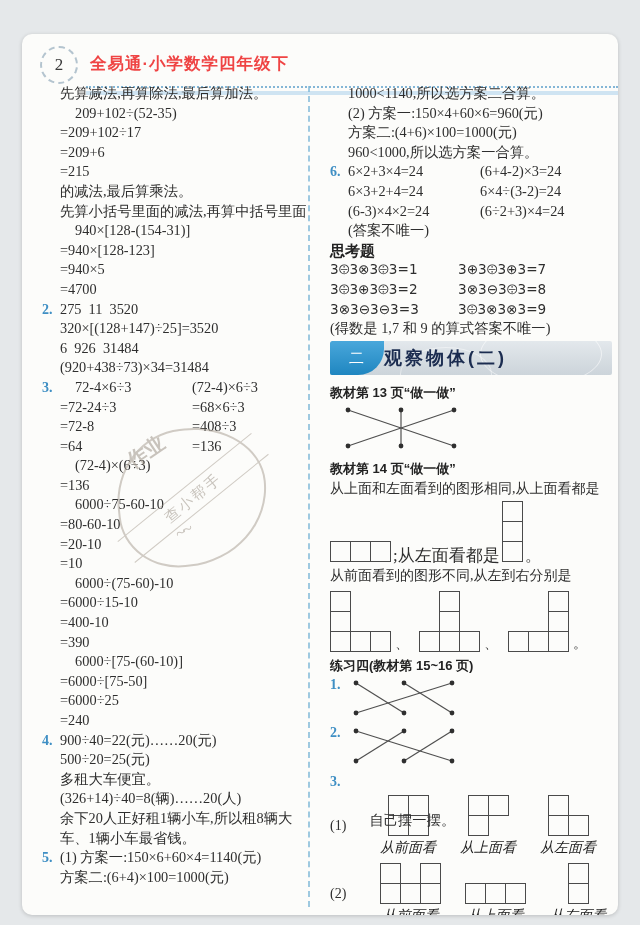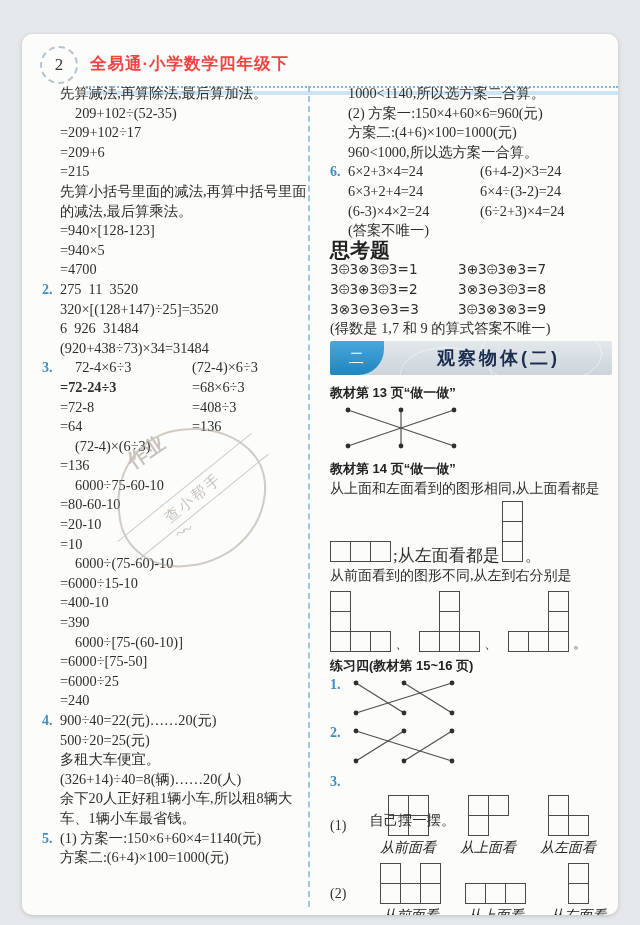--- a/index.html
+++ b/index.html
@@ -13,29 +13,29 @@
   .header-rule .band{margin-top:1px;height:4px;background:#cfe4f2;}
   
   .col-divider{position:absolute;left:286px;top:52px;bottom:8px;border-left:2px dashed #7fb9d8;opacity:.75;}
   .col{position:absolute;top:50px;}
   .col.left{left:20px;width:262px;}
   .col.right{left:308px;width:282px;}
   .line{position:relative;height:19.6px;line-height:19.6px;font-size:14.3px;white-space:pre;}
   .line .num{position:absolute;left:0;top:0;color:#3f8fc4;font-weight:bold;font-size:14px;}
   .line.ind1{padding-left:18px;}
   .line.ind2{padding-left:33px;}
-  .line.bold{font-weight:bold;font-size:20px;color:#222;font-family:"Liberation Sans","DejaVu Sans",sans-serif;}
+  .line.bold{font-weight:bold;font-size:15px;color:#222;font-family:"Liberation Sans","DejaVu Sans",sans-serif;}
   .line.mathline{font-family:"DejaVu Sans",sans-serif;font-size:13.6px;}
   .line .c1{display:inline-block;}
   
   .banner{position:relative;height:34px;margin:2px 0 8px 0;background:linear-gradient(180deg,#e3e8ec,#ccd4da);border-radius:2px;display:flex;overflow:hidden;}
   .banner:after{content:"";position:absolute;right:10px;top:-18px;width:120px;height:60px;border:1.5px solid rgba(255,255,255,.55);border-radius:50%;}
   .banner:before{content:"";position:absolute;left:70px;top:6px;width:90px;height:52px;border:1.5px solid rgba(255,255,255,.45);border-radius:50%;}
   .banner .tab{width:54px;height:100%;background:linear-gradient(180deg,#49a7db,#1f86c0);border-radius:2px 0 26px 0;color:#fff;text-align:center;line-height:34px;font-size:15px;letter-spacing:1px;}
-  .banner .banner-title{flex:1;text-align:right;line-height:34px;font-size:18px;font-weight:bold;color:#1b2c50;letter-spacing:3px;padding-right:52px;font-family:"Liberation Sans","DejaVu Sans",sans-serif;position:relative;z-index:1;}
+  .banner .banner-title{flex:1;text-align:left;line-height:34px;font-size:18px;font-weight:bold;color:#1b2c50;letter-spacing:3px;padding-right:52px;font-family:"Liberation Sans","DejaVu Sans",sans-serif;position:relative;z-index:1;}
   h3.sec{margin:0;height:20px;line-height:20px;font-size:13px;font-weight:bold;color:#222;font-family:"Liberation Sans","DejaVu Sans",sans-serif;}
   p.sec{margin:0;height:20px;line-height:20px;font-size:14px;}
   .match{display:inline-block;}
   .match-13{margin:2px 0 4px 8px;}
   .match-item{display:flex;height:48px;align-items:flex-start;}
   .match-item .num{width:18px;color:#3f8fc4;font-weight:bold;font-size:14px;line-height:18px;}
   .match-item svg{margin-left:4px;margin-top:2px;}
   .grids-row{display:flex;align-items:flex-end;height:66px;margin-top:1px;}
   .grids-row .gr-text{font-size:17px;line-height:18px;padding:0 2px 1px 2px;}
   .front-row{display:flex;align-items:flex-end;height:66px;margin-bottom:4px;gap:10px;}
@@ -64,31 +64,32 @@
   </div>
 
   <div class="col-divider"></div>
 
   <section class="col left" id="left-lines">
       <div class="line ind1"><span>先算减法,再算除法,最后算加法。</span></div>
       <div class="line ind2"><span>209+102÷(52-35)</span></div>
       <div class="line ind1"><span>=209+102÷17</span></div>
       <div class="line ind1"><span>=209+6</span></div>
       <div class="line ind1"><span>=215</span></div>
+      <div class="line ind1"><span>的减法,最后算乘法。</span></div>
       <div class="line ind1"><span>先算小括号里面的减法,再算中括号里面</span></div>
-      <div class="line ind1"><span>的减法,最后算乘法。</span></div>
+      <div class="line ind2"><span>940×[128-(154-31)]</span></div>
       <div class="line ind1"><span>=940×[128-123]</span></div>
       <div class="line ind1"><span>=940×5</span></div>
       <div class="line ind1"><span>=4700</span></div>
       <div class="line ind1"><span class="num">2.</span><span>275  11  3520</span></div>
       <div class="line ind1"><span>320×[(128+147)÷25]=3520</span></div>
       <div class="line ind1"><span>6  926  31484</span></div>
       <div class="line ind1"><span>(920+438÷73)×34=31484</span></div>
       <div class="line ind2"><span class="num">3.</span><span class="c1" style="width: 117px;">72-4×6÷3</span><span>(72-4)×6÷3</span></div>
-      <div class="line ind1"><span class="c1" style="width: 132px; font-weight: bold;">=72-24÷3</span><span>=68×6÷3</span></div>
+      <div class="line ind1"><span class="c1" style="width: 132px;">=72-24÷3</span><span>=68×6÷3</span></div>
       <div class="line ind1"><span class="c1" style="width: 132px;">=72-8</span><span>=408÷3</span></div>
       <div class="line ind1"><span class="c1" style="width: 132px;">=64</span><span>=136</span></div>
       <div class="line ind2"><span>(72-4)×(6÷3)</span></div>
       <div class="line ind1"><span>=136</span></div>
       <div class="line ind2"><span>6000÷75-60-10</span></div>
       <div class="line ind1"><span>=80-60-10</span></div>
       <div class="line ind1"><span>=20-10</span></div>
       <div class="line ind1"><span>=10</span></div>
       <div class="line ind2"><span>6000÷(75-60)-10</span></div>
       <div class="line ind1"><span>=6000÷15-10</span></div>

